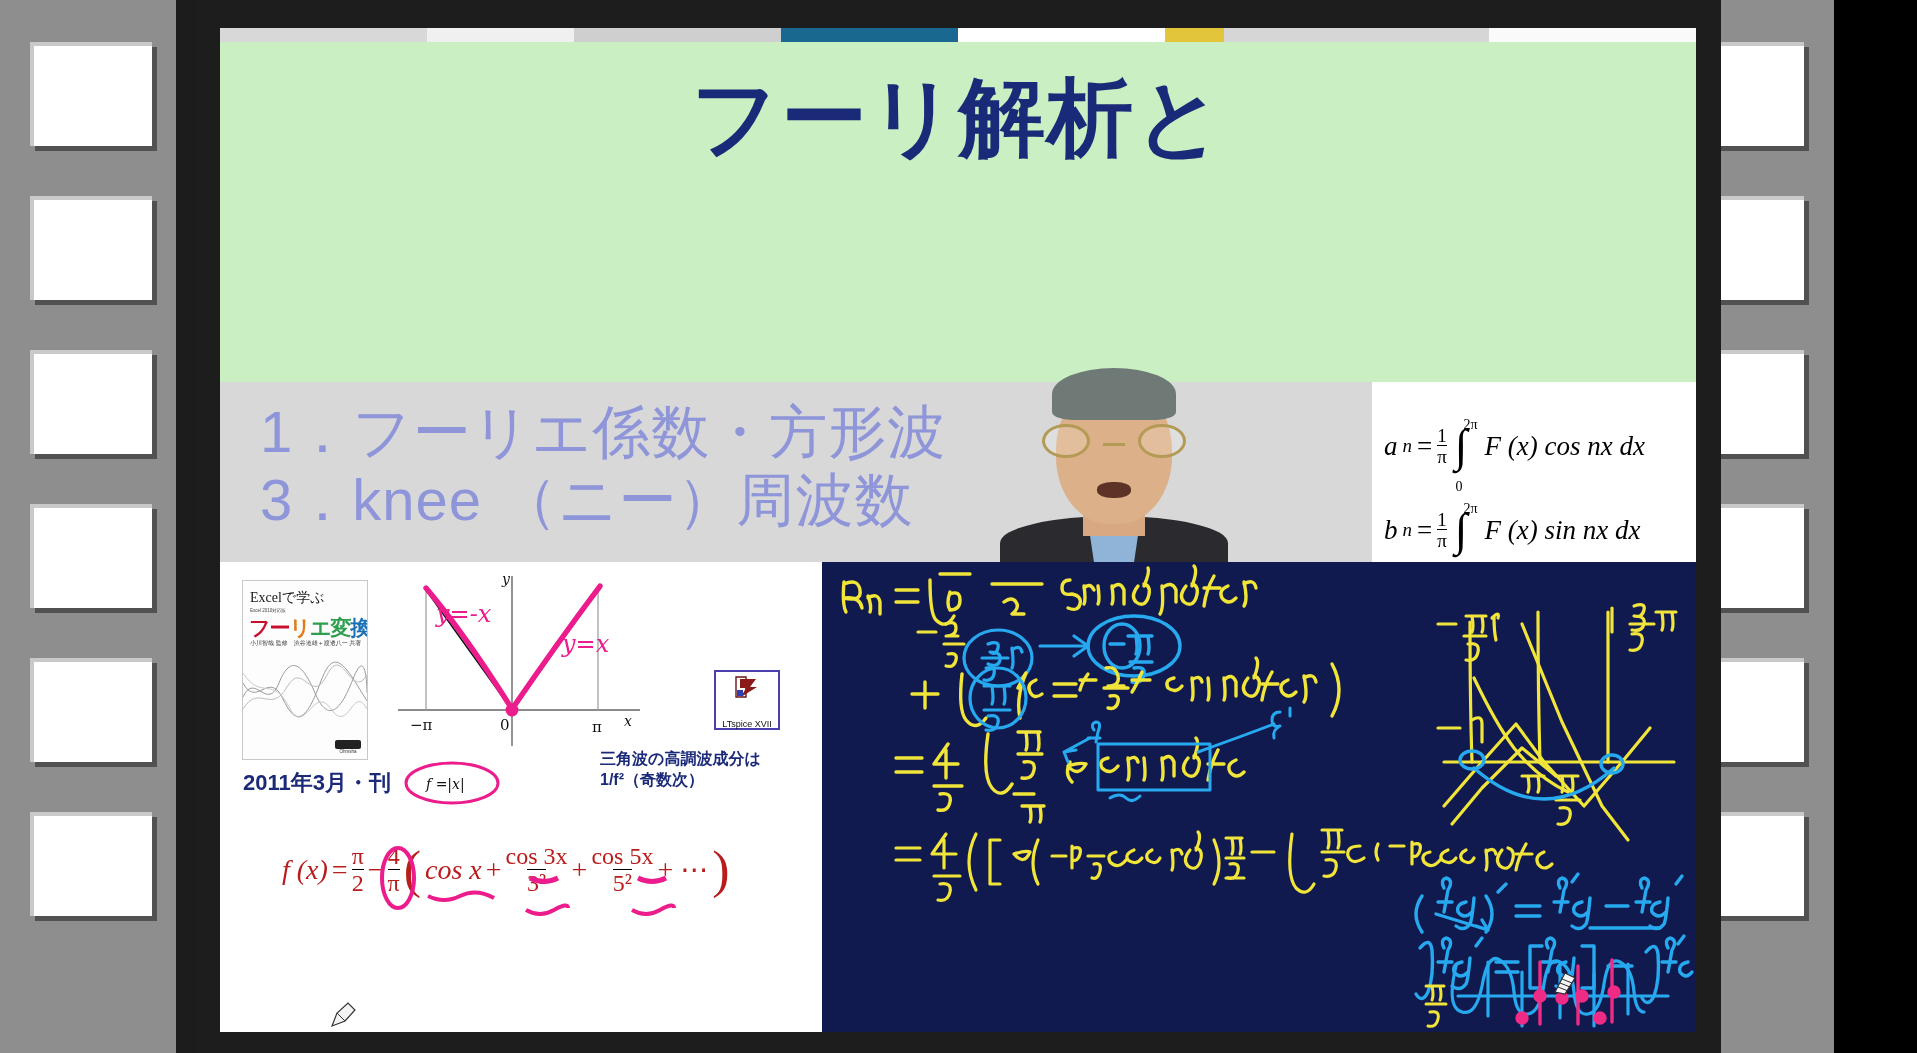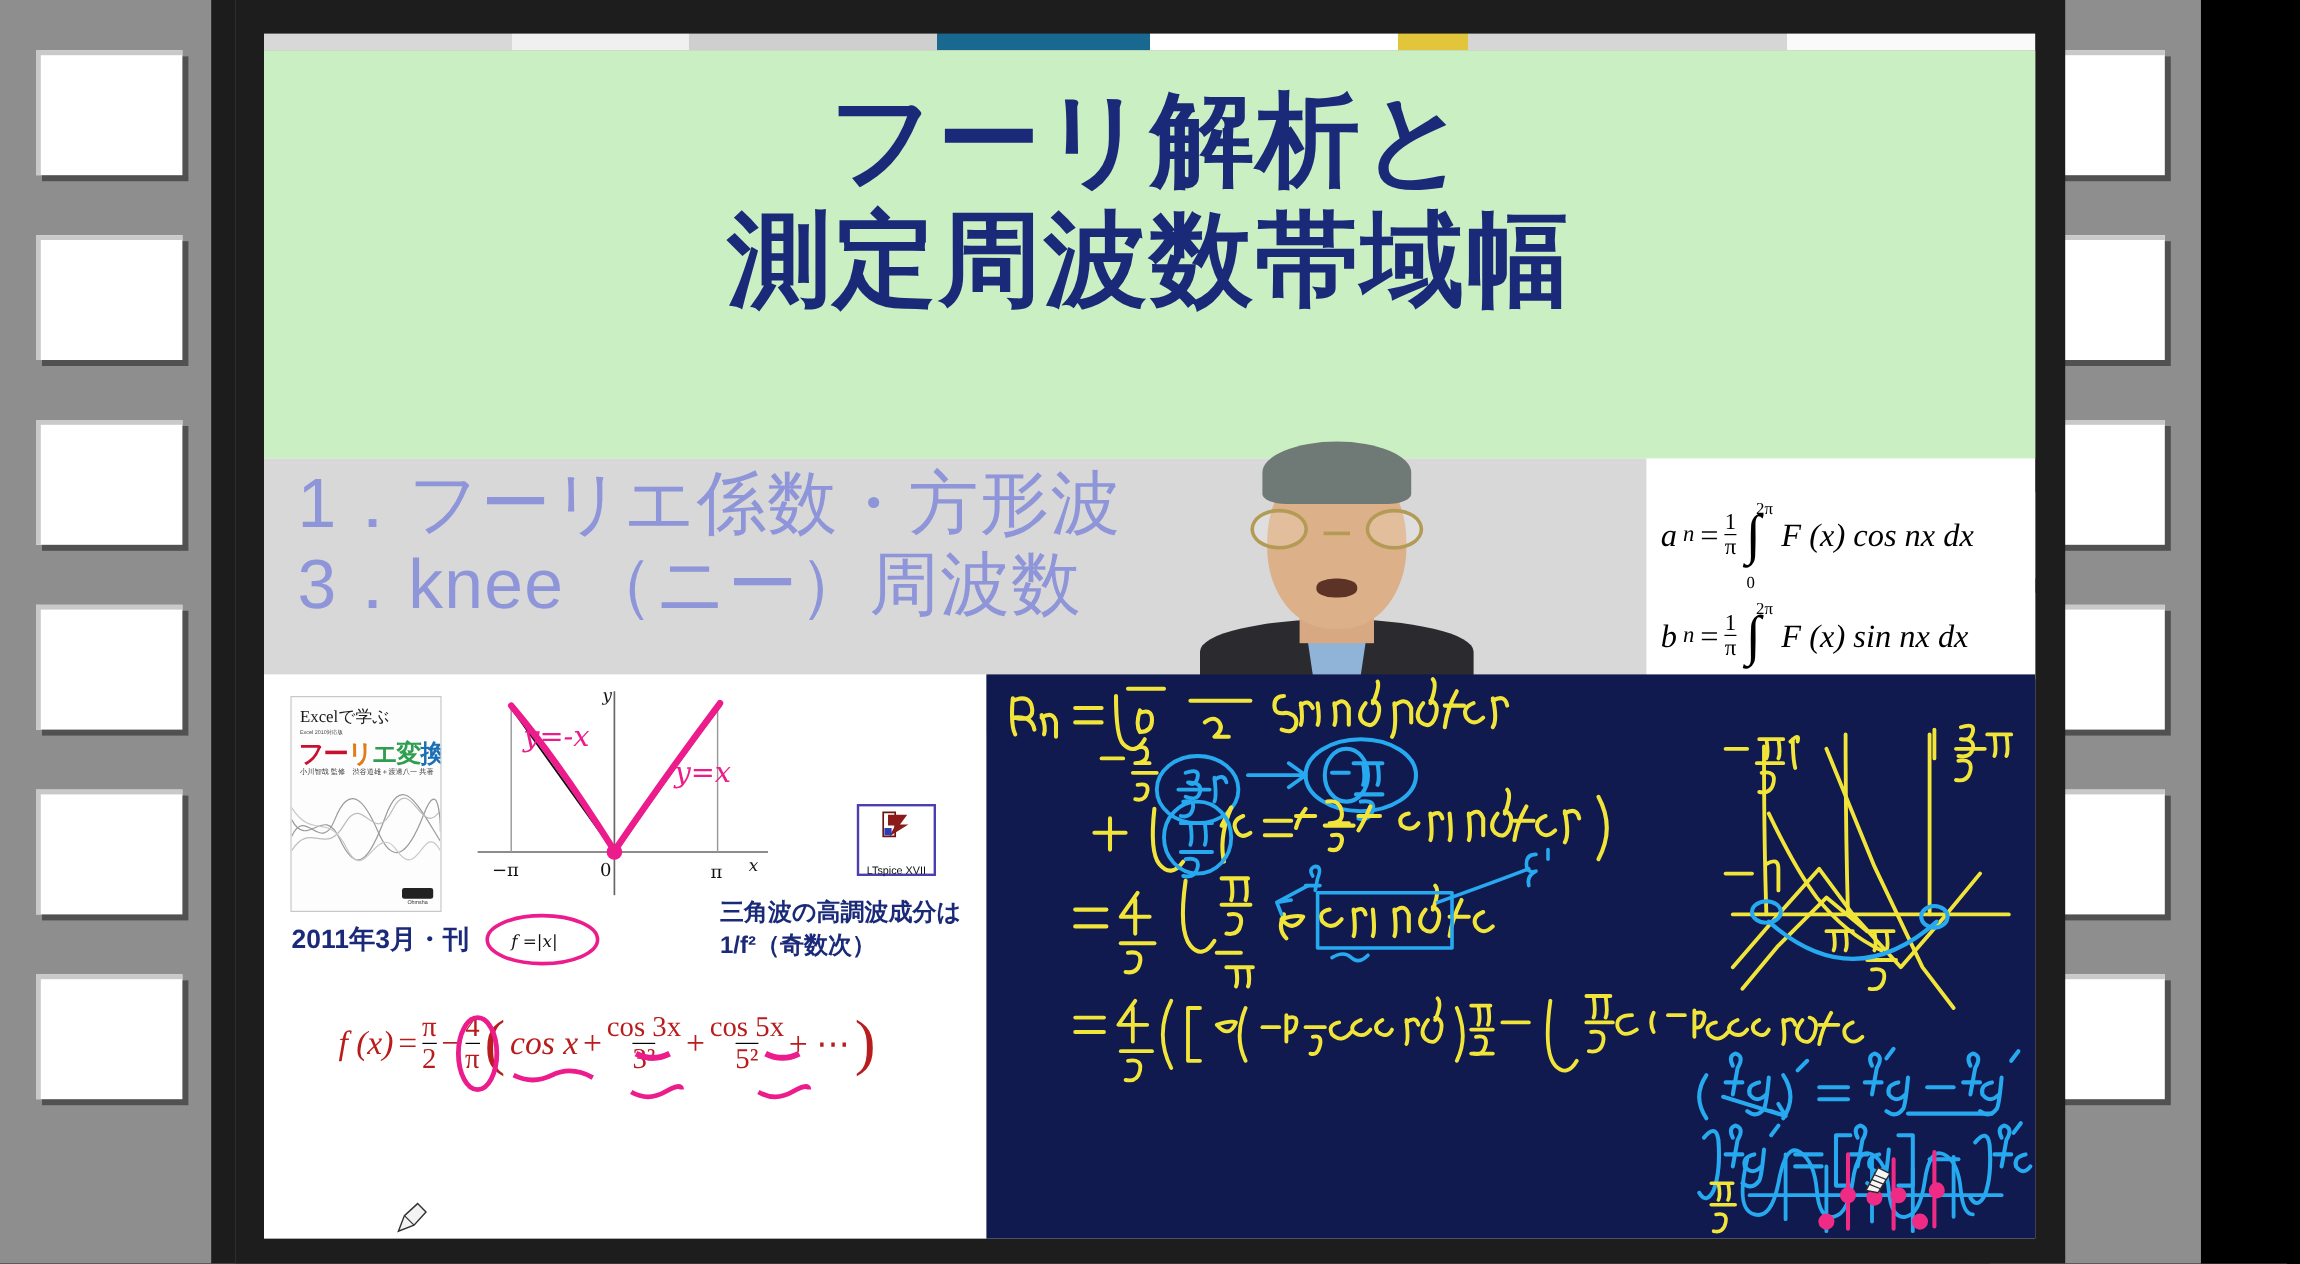--- a/index.html
+++ b/index.html
@@ -44,21 +44,21 @@
   .title-band{position:absolute;left:0;top:0;width:100%;height:340px;
               background:#c9efc2;}
   .title{position:absolute;left:0;right:0;top:26px;text-align:center;
          color:#1b2a78;font-weight:700;line-height:1.16;
          font-size:86px;letter-spacing:2px;}
   .title .ln{display:block;}
 
   
   .agenda{position:absolute;left:0;top:340px;width:1152px;height:230px;
           background:#d8d8d8;}
-  .agenda ul{list-style:none;margin:0;padding:4px 0 0 28px;}
+  .agenda ul{list-style:none;margin:12px;padding:4px 0 0 28px;}
   .agenda li{font-size:58px;line-height:1.18;font-weight:500;
              white-space:nowrap;letter-spacing:1px;}
   .agenda li.dim{color:#8e95d8;}
   .agenda li.hot{color:#e8151a;font-weight:700;}
 
   
   .fbox{position:absolute;right:0;background:#ffffff;color:#000;
         font-family:"Liberation Serif","DejaVu Serif",serif;
         display:flex;align-items:center;padding:4px 14px 4px 10px;
         box-sizing:border-box;}
@@ -118,21 +118,21 @@
   .book .bauth{position:absolute;left:7px;top:58px;font-size:6px;color:#333;}
   .book .waves{position:absolute;left:0;top:72px;width:124px;height:74px;}
   .book .pub{position:absolute;right:6px;bottom:5px;text-align:center;}
   .book .pub .logo{width:26px;height:9px;background:#222;border-radius:2px;}
   .book .pub .nm{font-size:4.5px;color:#333;}
   .bookcap{margin-top:8px;width:150px;text-align:center;color:#1b2a78;
            font-size:22px;font-weight:600;white-space:nowrap;}
 
   .graphwrap{position:absolute;left:170px;top:8px;width:260px;height:180px;}
   .note{position:absolute;left:380px;top:186px;width:215px;color:#1b2a78;
-        font-size:20px;line-height:1.34;font-weight:600;}
+        font-size:16px;line-height:1.34;font-weight:600;}
   .ltbox{position:absolute;left:494px;top:108px;width:62px;height:56px;
          border:2px solid #4b3fb0;background:#fff;text-align:center;}
   .ltbox .ltlabel{font-size:9px;color:#111;margin-top:16px;}
   .bigeq{position:absolute;left:62px;top:282px;width:520px;color:#b91c1c;
          font-family:"Liberation Serif","DejaVu Serif",serif;font-size:28px;
          font-style:italic;display:flex;align-items:center;gap:4px;}
   .bigeq .up{font-style:normal;}
   .f2{display:inline-flex;flex-direction:column;align-items:center;
       font-size:24px;line-height:1.04;font-style:normal;}
   .f2 .den{border-top:1.5px solid #000;padding-top:1px;}
@@ -173,21 +173,20 @@
     <div class="chrome"></div>
     <div class="winbtns">
       <span>–</span><span>□</span><span>×</span>
     </div>
 
     <div class="slide">
 
       <div class="title-band"></div>
       <div class="title">
         <span class="ln">フーリ解析と</span>
-        <span class="ln">測定周波数帯域幅</span>
       </div>
 
       <div class="agenda">
         <ul>
           <li class="dim">
             <span>1．</span><span>フーリエ係数・方形波</span>
           </li>
           <li class="dim">
             <span>3．</span><span>knee （ニー）周波数</span>
           </li>

